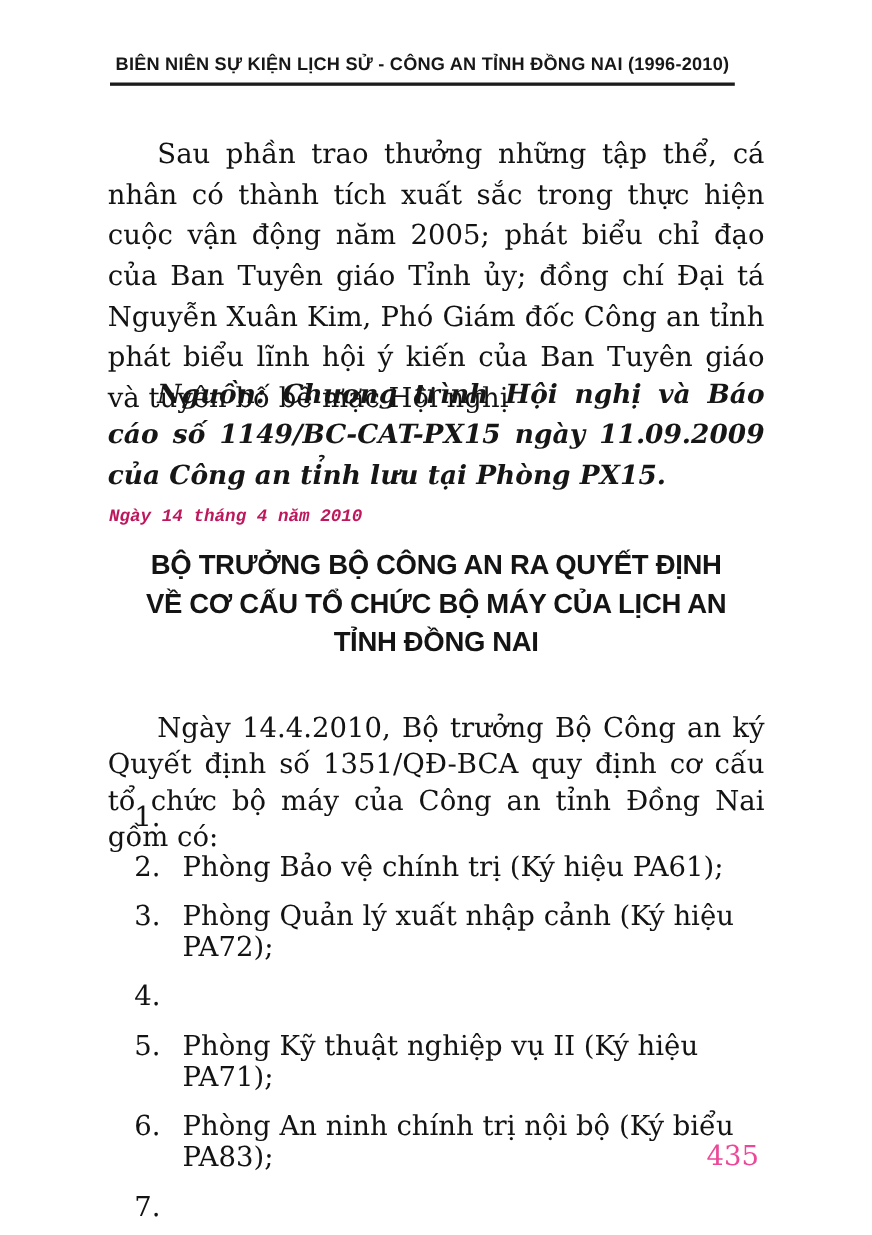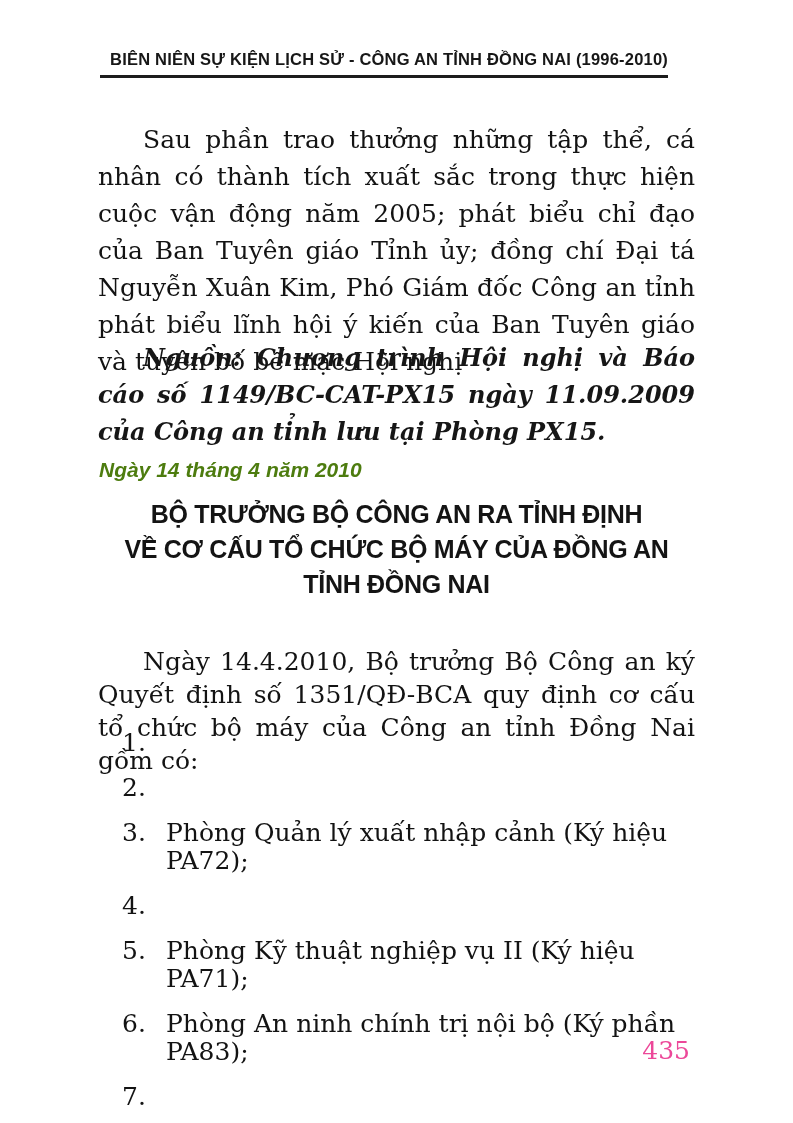--- a/index.html
+++ b/index.html
@@ -17,21 +17,21 @@
     font-family: "DejaVu Serif", "Liberation Serif", serif;
     overflow: hidden;
   }
 
   
   .running-header {
     position: absolute;
     top: 48px;
     left: 100px;
     width: 568px;
-    text-align: right;
+    text-align: center;
     font-family: "Liberation Sans", "DejaVu Sans", sans-serif;
     font-weight: bold;
     font-size: 16.5px;
     line-height: 22px;
     letter-spacing: 0.2px;
     color: #171717;
     padding-bottom: 5px;
     border-bottom: 3px solid #1c1c1c;
   }
 
@@ -59,26 +59,26 @@
     font-weight: 600;
     text-align: justify;
     text-indent: 45px;
     color: #161616;
   }
 
   .date-heading {
     position: absolute;
     left: 99px;
     top: 455px;
-    font-family: Liberation Sans, sans-serif;
+    font-family: Liberation Mono, monospace;
     font-weight: bold;
     font-style: italic;
-    font-size: 21px;
+    font-size: 16px;
     line-height: 30px;
-    color: #4d7c0f;
+    color: #be185d;
   }
 
   .section-title {
     position: absolute;
     left: 98px;
     top: 497px;
     width: 597px;
     text-align: center;
     font-family: "Liberation Sans", "DejaVu Sans", sans-serif;
     font-weight: bold;
@@ -135,48 +135,49 @@
     <span>BIÊN NIÊN SỰ KIỆN LỊCH SỬ - CÔNG AN TỈNH ĐỒNG NAI (1996-2010)</span>
   </div>
 
   <p class="para para-1">Sau phần trao thưởng những tập thể, cá nhân có thành tích xuất sắc trong thực hiện cuộc vận động năm 2005; phát biểu chỉ đạo của Ban Tuyên giáo Tỉnh ủy; đồng chí Đại tá Nguyễn Xuân Kim, Phó Giám đốc Công an tỉnh phát biểu lĩnh hội ý kiến của Ban Tuyên giáo và tuyên bố bế mạc Hội nghị</p>
 
   <p class="citation">Nguồn: Chương trình Hội nghị và Báo cáo số 1149/BC-CAT-PX15 ngày 11.09.2009 của Công an tỉnh lưu tại Phòng PX15.</p>
 
   <div class="date-heading">Ngày 14 tháng 4 năm 2010</div>
 
   <div class="section-title">
-    <div>BỘ TRƯỞNG BỘ CÔNG AN RA TỈNH ĐỊNH</div>
-    <div>VỀ CƠ CẤU TỔ CHỨC BỘ MÁY CỦA ĐỒNG AN</div>
+    <div>BỘ TRƯỞNG BỘ CÔNG AN RA QUYẾT ĐỊNH</div>
+    <div>VỀ CƠ CẤU TỔ CHỨC BỘ MÁY CỦA LỊCH AN</div>
     <div>TỈNH ĐỒNG NAI</div>
   </div>
 
   <p class="para para-2">Ngày 14.4.2010, Bộ trưởng Bộ Công an ký Quyết định số 1351/QĐ-BCA quy định cơ cấu tổ chức bộ máy của Công an tỉnh Đồng Nai gồm có:</p>
 
   <div class="dept-list">
     <div class="dept-item">
       <span class="num">1.</span>
     </div>
     <div class="dept-item">
       <span class="num">2.</span>
+      <span class="txt">Phòng Bảo vệ chính trị (Ký hiệu PA61);</span>
     </div>
     <div class="dept-item">
       <span class="num">3.</span>
       <span class="txt">Phòng Quản lý xuất nhập cảnh (Ký hiệu PA72);</span>
     </div>
     <div class="dept-item">
       <span class="num">4.</span>
     </div>
     <div class="dept-item">
       <span class="num">5.</span>
       <span class="txt">Phòng Kỹ thuật nghiệp vụ II (Ký hiệu PA71);</span>
     </div>
     <div class="dept-item">
       <span class="num">6.</span>
-      <span class="txt">Phòng An ninh chính trị nội bộ (Ký phần PA83);</span>
+      <span class="txt">Phòng An ninh chính trị nội bộ (Ký biểu PA83);</span>
     </div>
     <div class="dept-item">
       <span class="num">7.</span>
     </div>
   </div>
 
   <div class="page-number">435</div>
 
 </div>
 

